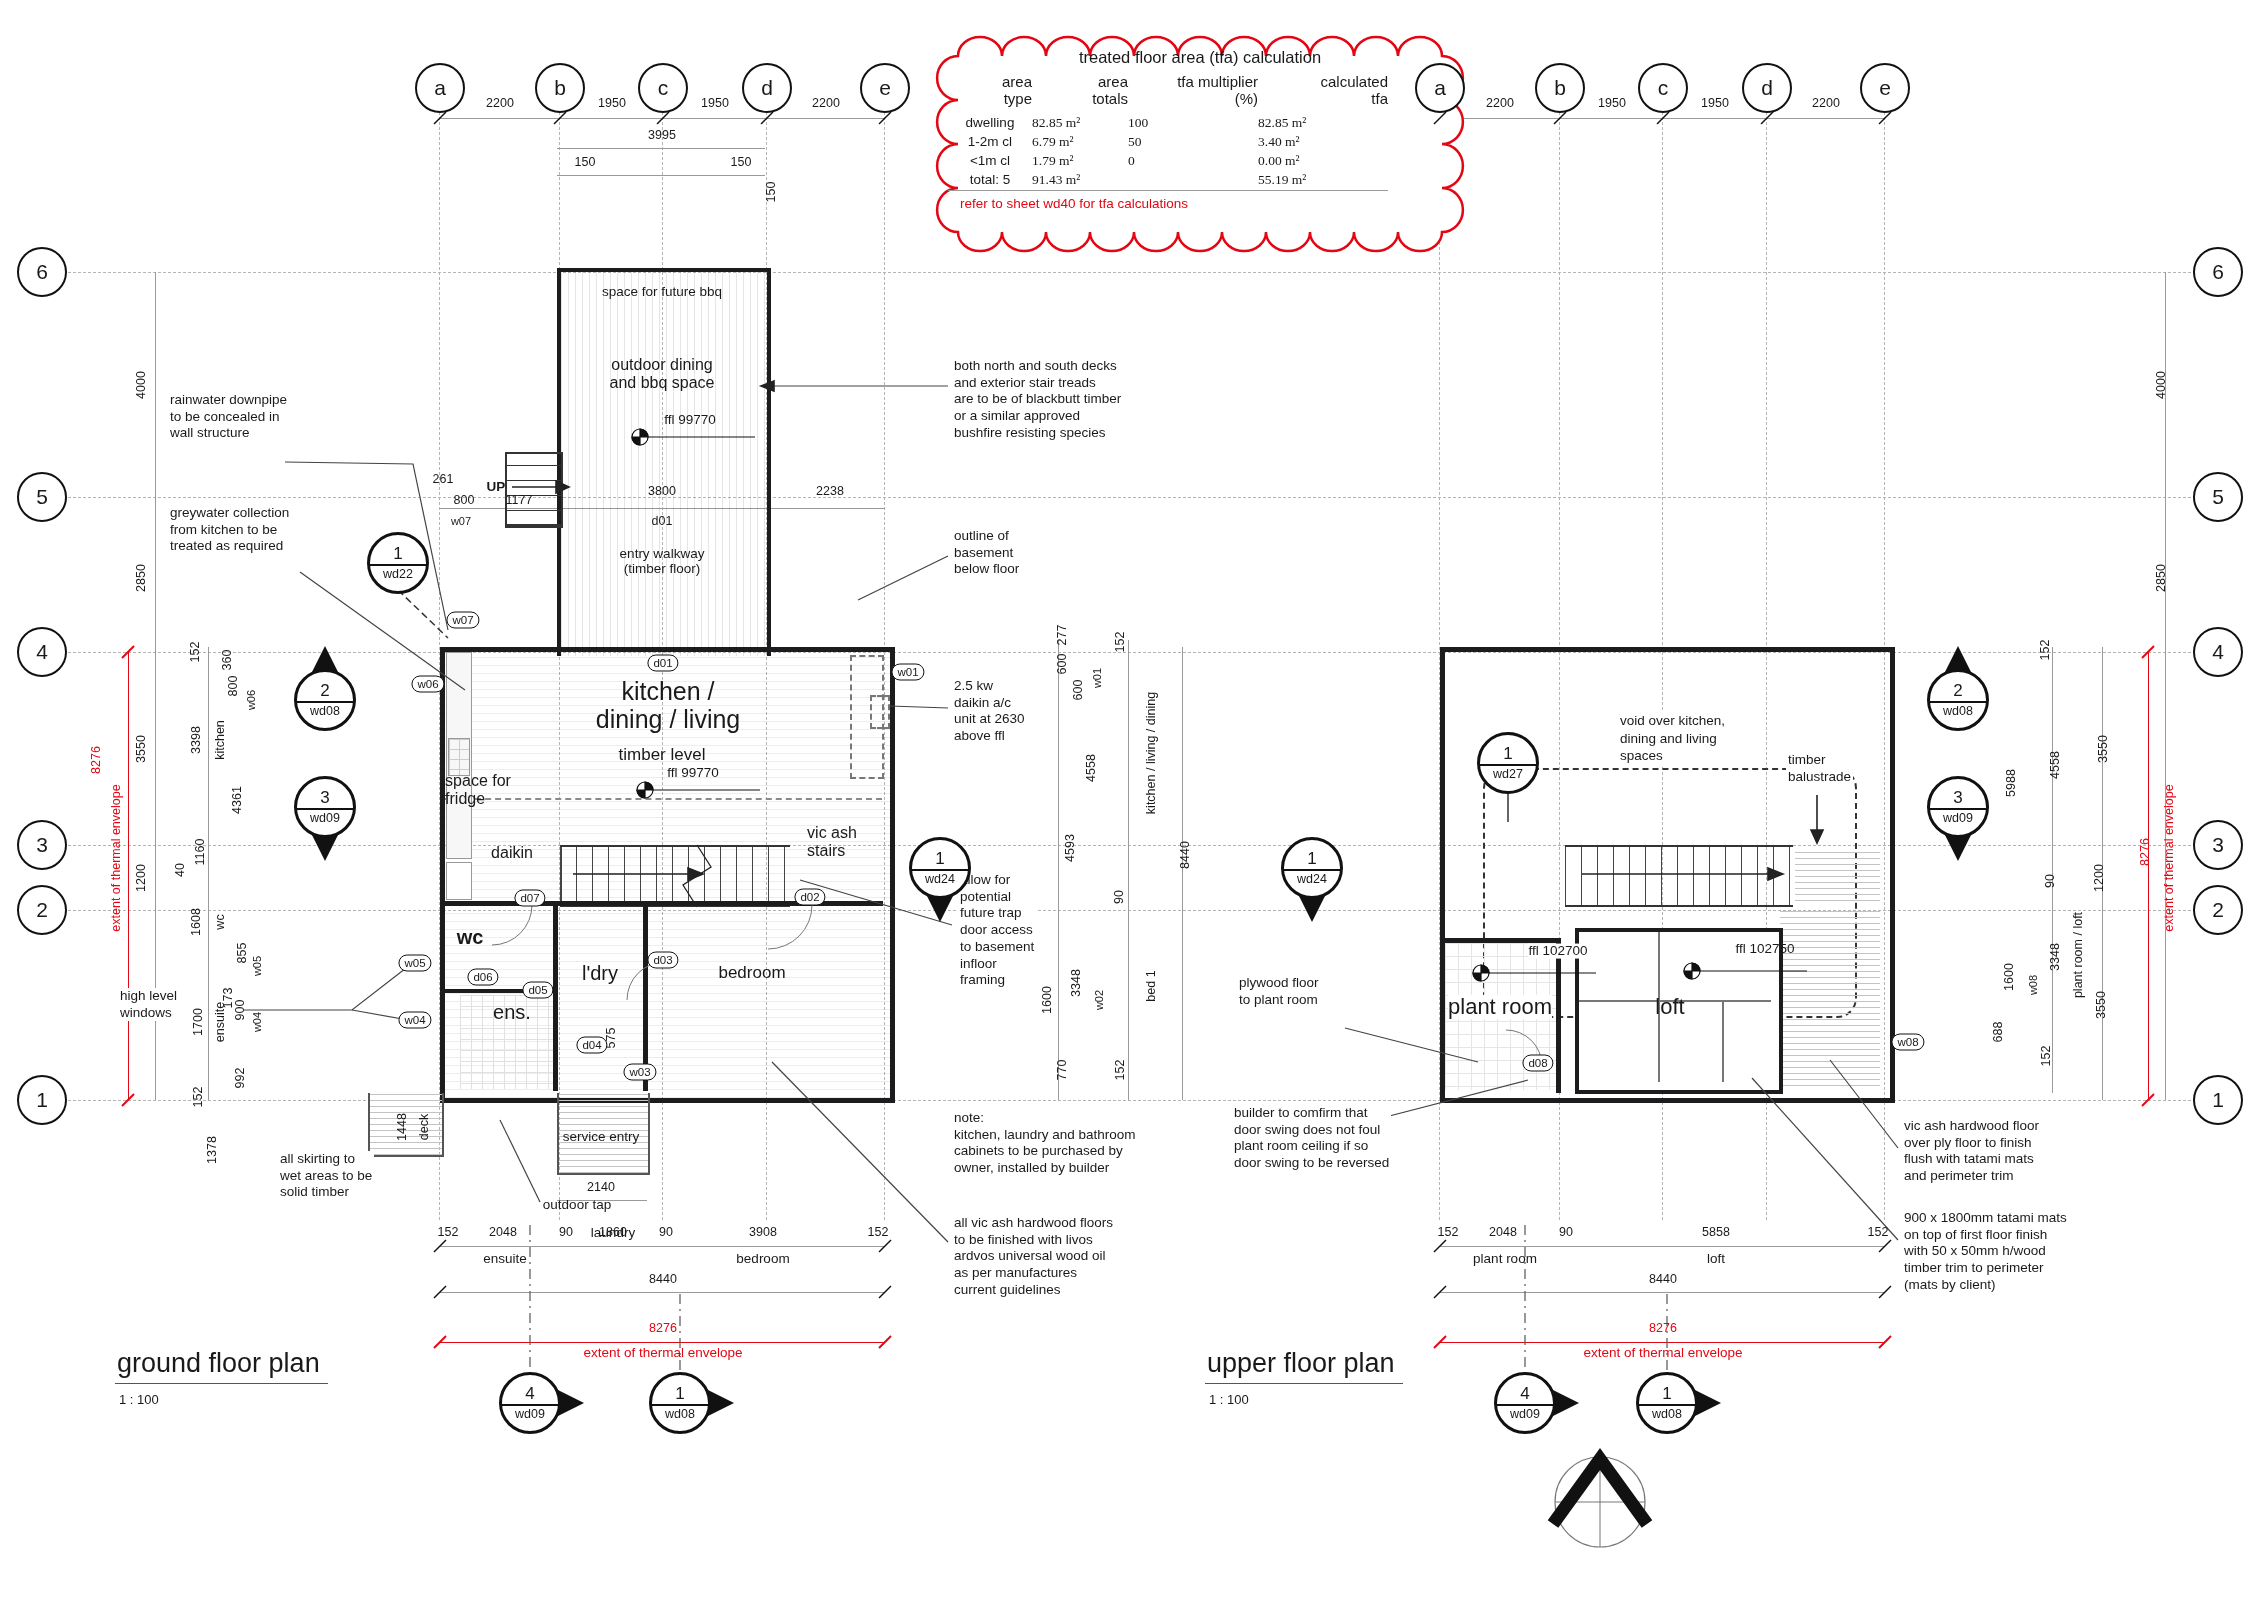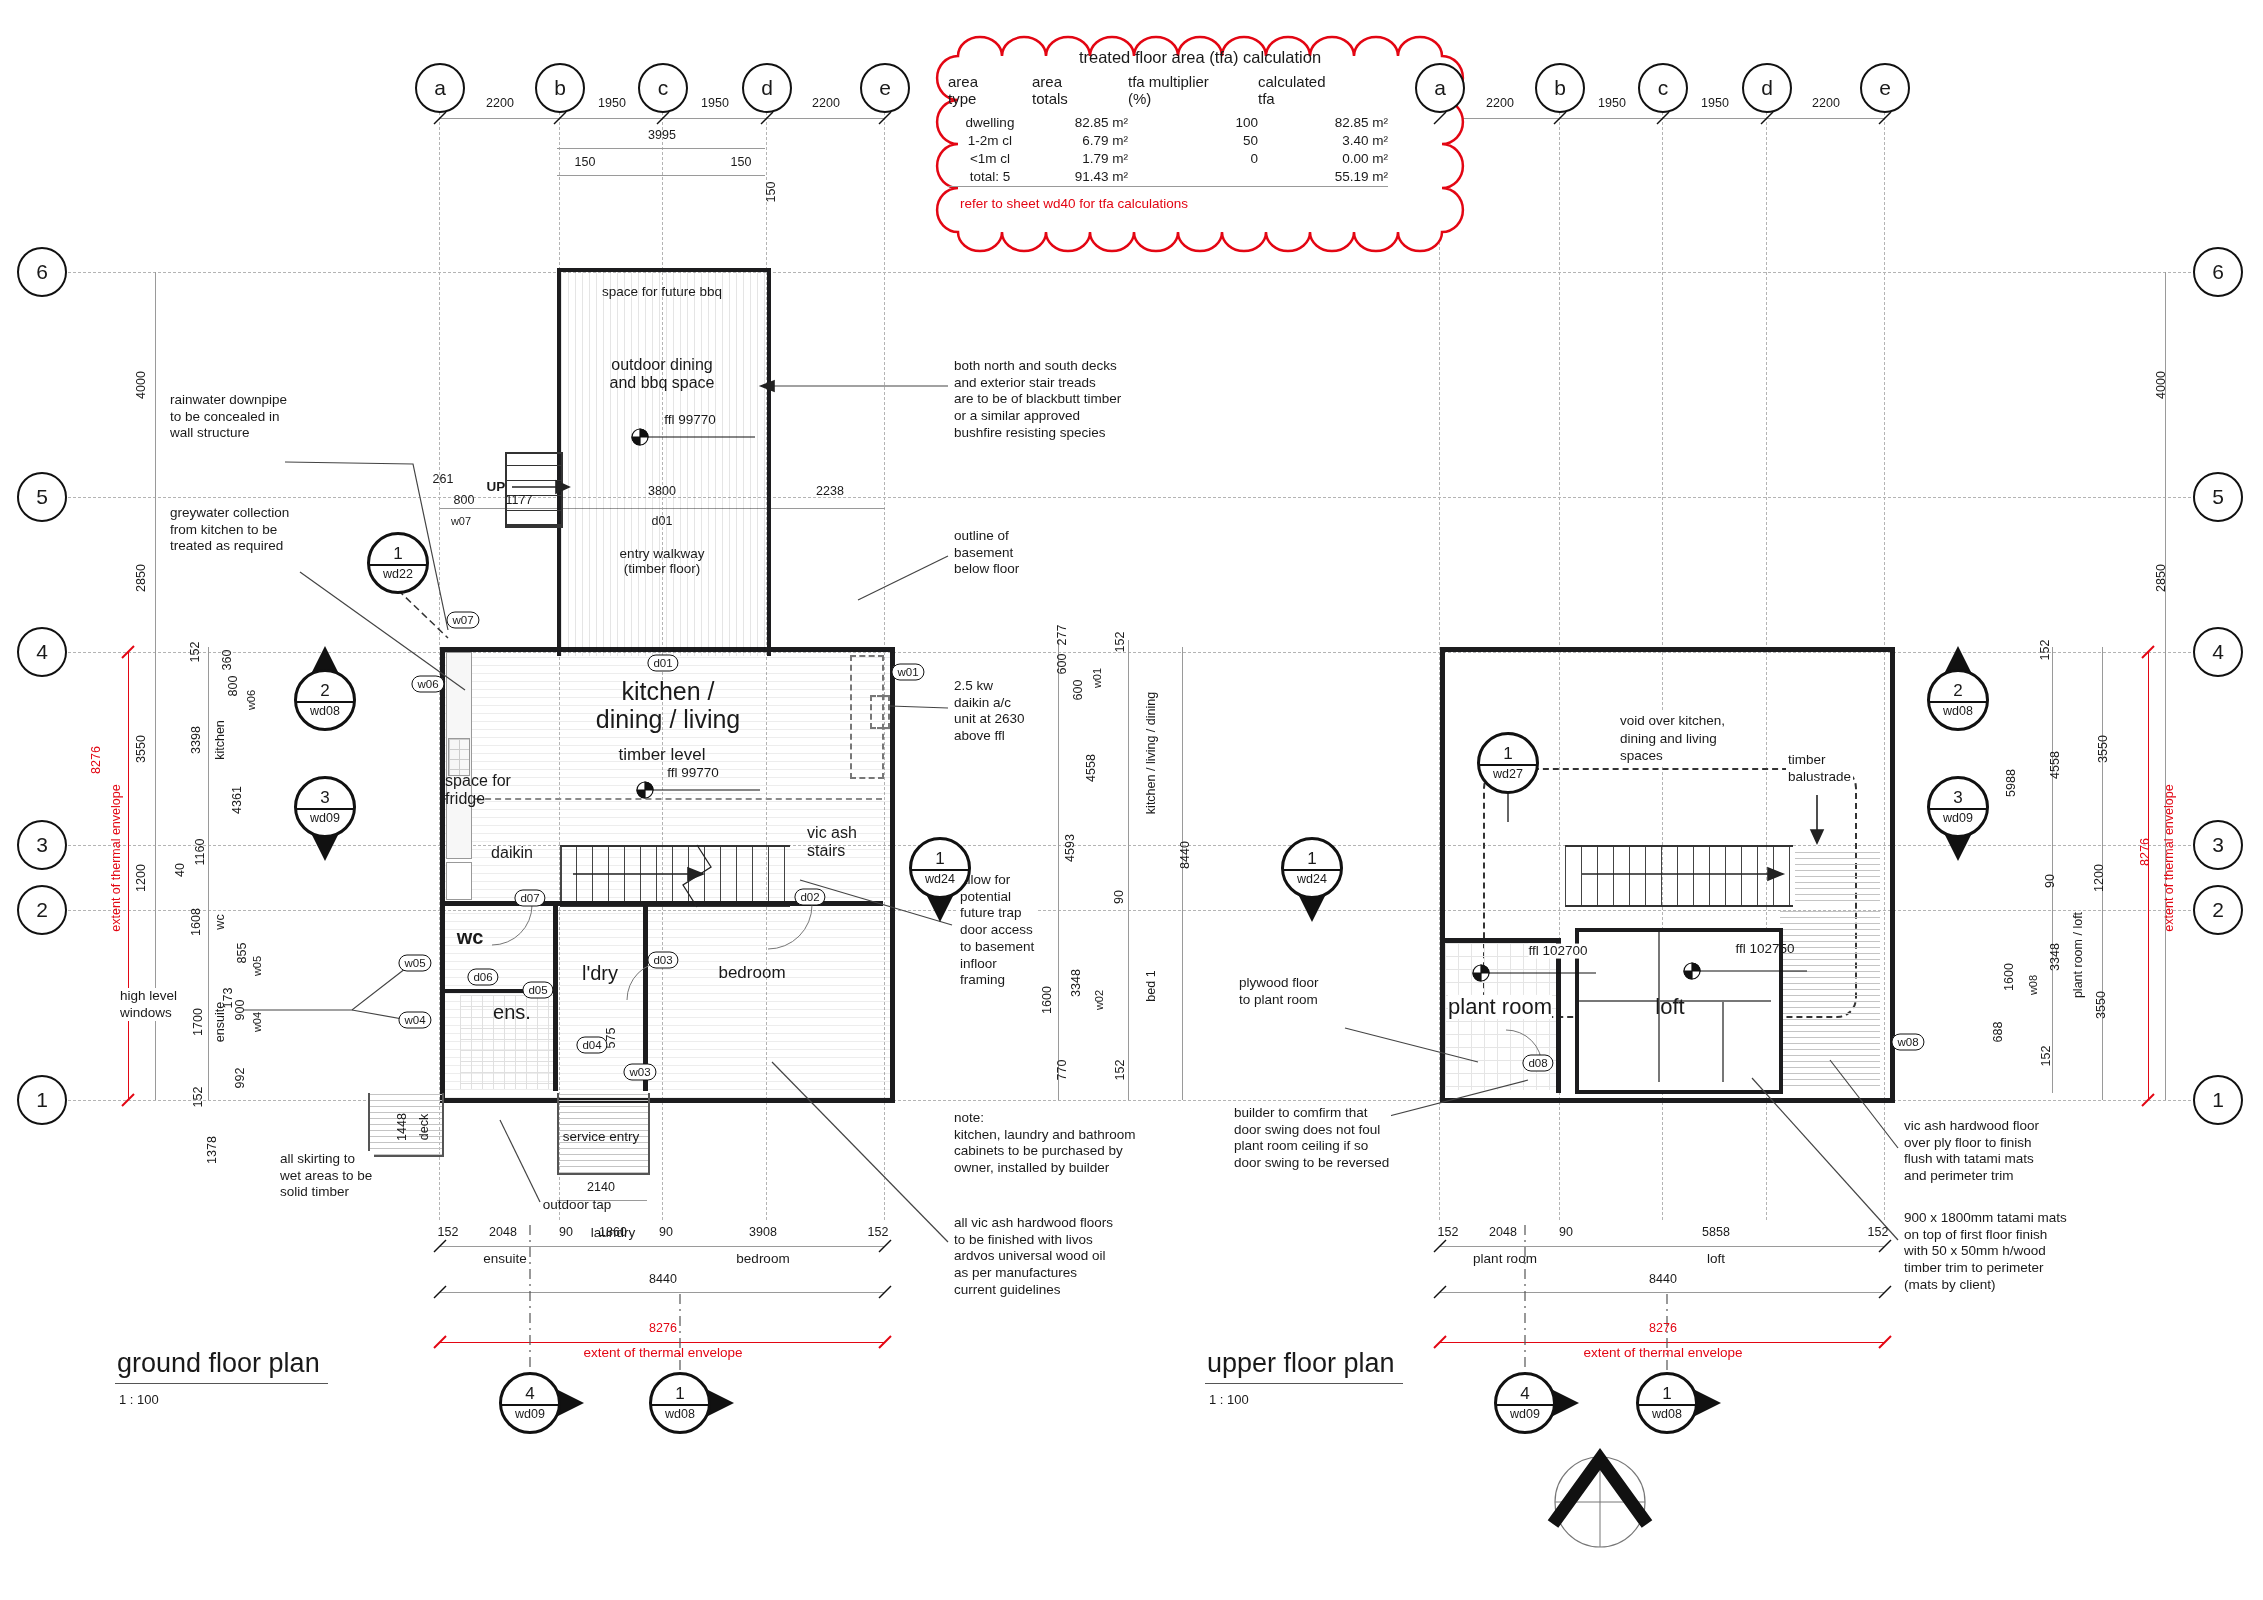--- a/index.html
+++ b/index.html
@@ -37,23 +37,23 @@
   .boardH{background-image:repeating-linear-gradient(0deg,rgba(0,0,0,.07) 0 1px,transparent 1px 8px);}
   .boardV{background-image:repeating-linear-gradient(90deg,rgba(0,0,0,.10) 0 1px,transparent 1px 7px);}
   .hatchH{background-image:repeating-linear-gradient(0deg,#c4c4c4 0 1px,transparent 1px 6px);}
   .box{position:absolute;z-index:2;}
   .title{position:absolute;font-size:27px;border-bottom:1.5px solid #555;padding:0 8px 4px 2px;z-index:6;}
   .scale{position:absolute;font-size:13px;z-index:6;}
   svg.ov{position:absolute;left:0;top:0;z-index:5;pointer-events:none;}
   
   #tfa{position:absolute;left:948px;top:74px;width:440px;display:grid;grid-template-columns:84px 96px 130px 130px;
        row-gap:3px;z-index:6;font-size:13.5px;}
-  #tfa .hd{font-size:15px;text-align:left;white-space:pre-line;line-height:1.12;padding-bottom:4px;}
+  #tfa .hd{font-size:15px;text-align:right;white-space:pre-line;line-height:1.12;padding-bottom:4px;}
   #tfa .c0{text-align:center;}
-  #tfa .cc{text-align:right;}
+  #tfa .cc{text-align:left;font-family:Liberation Serif, serif;}
   #tfa .bt{border-bottom:1.5px solid #999;padding-bottom:2px;}
 </style>
 </head>
 <body>
 
 <div id="sheet">
 
   <div class="gvl" style="left:439px"></div>
   <div class="gvl" style="left:559px"></div>
   <div class="gvl" style="left:662px"></div>

